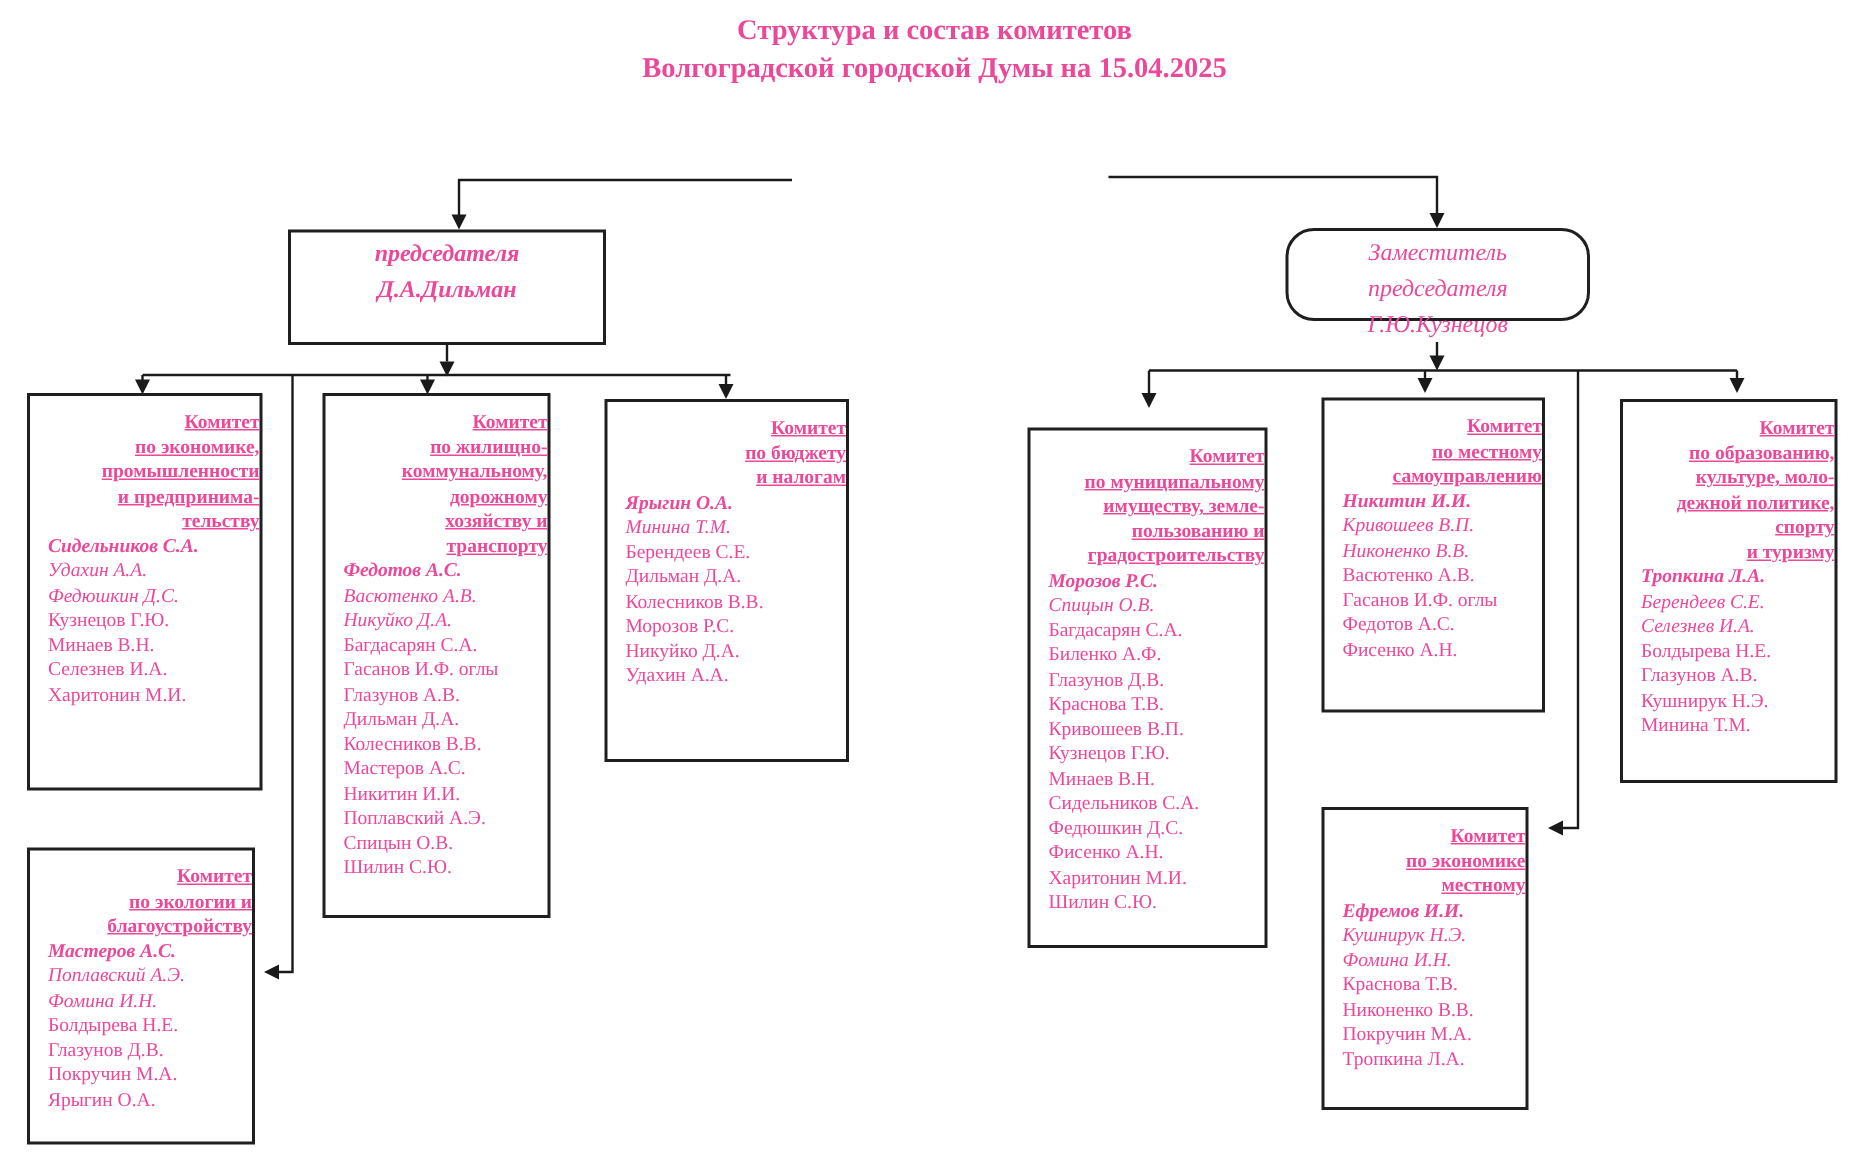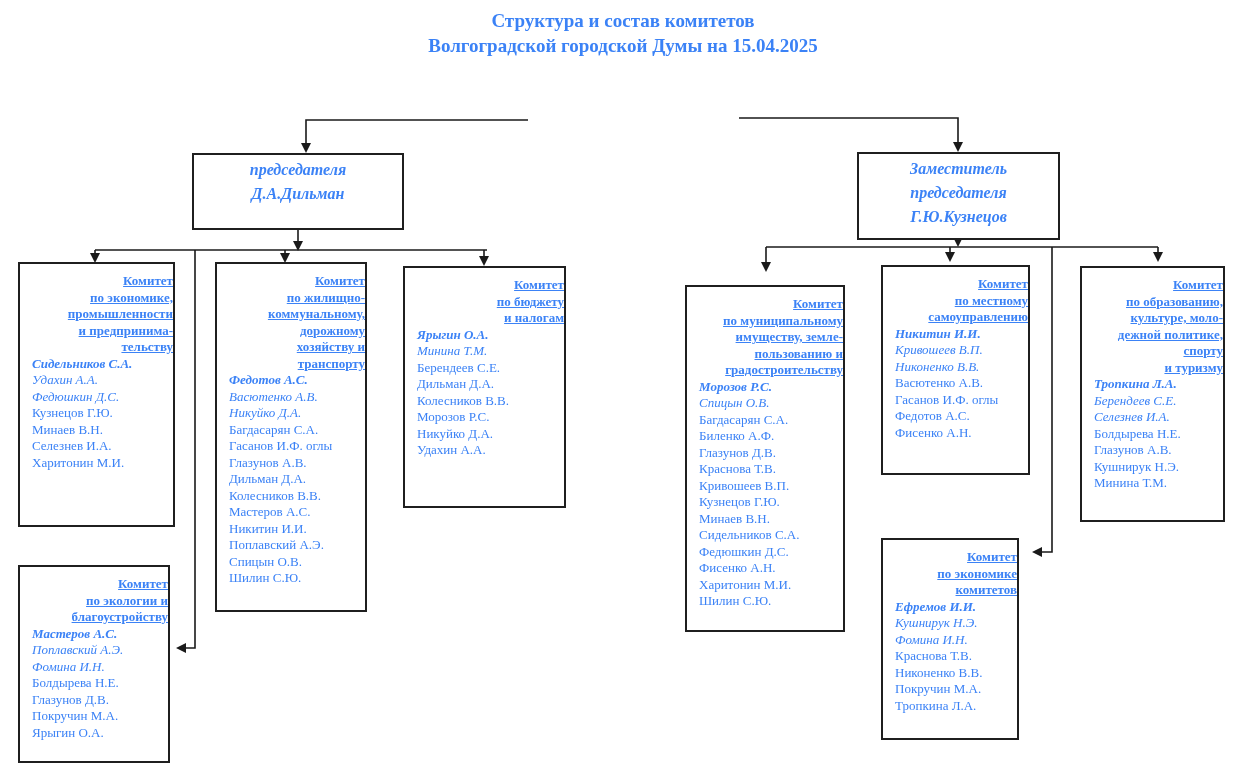--- a/index.html
+++ b/index.html
@@ -2,40 +2,40 @@
 <html><head>
 <meta charset="utf-8">
 <style>
   html, body { margin:0; padding:0; background:#ffffff; }
   .canvas {
     position: relative;
     width: 1246px;
     height: 784px;
     background: #ffffff;
     font-family: "Liberation Serif", serif;
-    color: #3b82f6;
+    color: #ec4899;
     overflow: hidden;
   }
   .connectors { position:absolute; left:0; top:0; width:1246px; height:784px; z-index:1; }
   .connectors path { stroke:#1a1a1a; stroke-width:1.6; fill:none; }
   .connectors polygon { fill:#1a1a1a; stroke:none; }
 
   .title {
     position:absolute; left:0; top:8px; width:100%;
     text-align:center; font-weight:bold; font-size:19px; line-height:25px; z-index:2;
   }
 
   .box {
     position:absolute; box-sizing:border-box;
     border:2px solid #1f1f1f; background:#ffffff; z-index:2;
   }
   .top-box { text-align:center; font-size:16px; line-height:24px; }
   #box-chairman { left:528px; top:92px; width:211px; height:60px; font-weight:bold; padding-top:5px; }
   #box-first-deputy { left:192px; top:153px; width:212px; height:77px; font-weight:bold; font-style:italic; padding-top:3px; }
-  #box-deputy { left:857px; top:152px; width:203px; height:88px; font-weight:bold; font-style:italic; padding-top:3px; }
+  #box-deputy { left:857px; top:152px; width:203px; height:62px; font-weight:normal; font-style:italic; padding-top:3px;border-radius:19px; }
 
   .committee { font-size:13px; line-height:16.5px; padding-top:9px; }
   .c-title { text-align:right; font-weight:bold;margin-left:17px; }
   .c-title div { text-decoration:underline; }
   .c-members { padding-left:12px; }
   .c-members .chair { font-weight:bold; font-style:italic; }
   .c-members .vice  { font-style:italic; }
 
   #c-economy   { left:18px;   top:262px; width:157px; height:265px; }
   #c-housing   { left:215px;  top:262px; width:152px; height:350px; }
@@ -245,21 +245,21 @@
         <div class="member">Глазунов А.В.</div>
         <div class="member">Кушнирук Н.Э.</div>
         <div class="member">Минина Т.М.</div>
       </div>
   </div>
 
   <div class="box committee" id="c-social">
     <div class="c-title">
         <div>Комитет</div>
         <div>по экономике</div>
-        <div>комитетов</div>
+        <div>местному</div>
       </div>
     <div class="c-members">
         <div class="chair">Ефремов И.И.</div>
         <div class="vice">Кушнирук Н.Э.</div>
         <div class="vice">Фомина И.Н.</div>
         <div class="member">Краснова Т.В.</div>
         <div class="member">Никоненко В.В.</div>
         <div class="member">Покручин М.А.</div>
         <div class="member">Тропкина Л.А.</div>
       </div>

